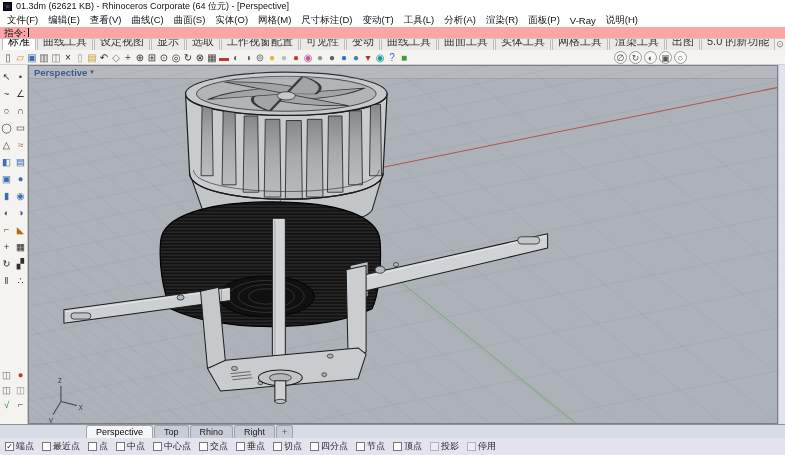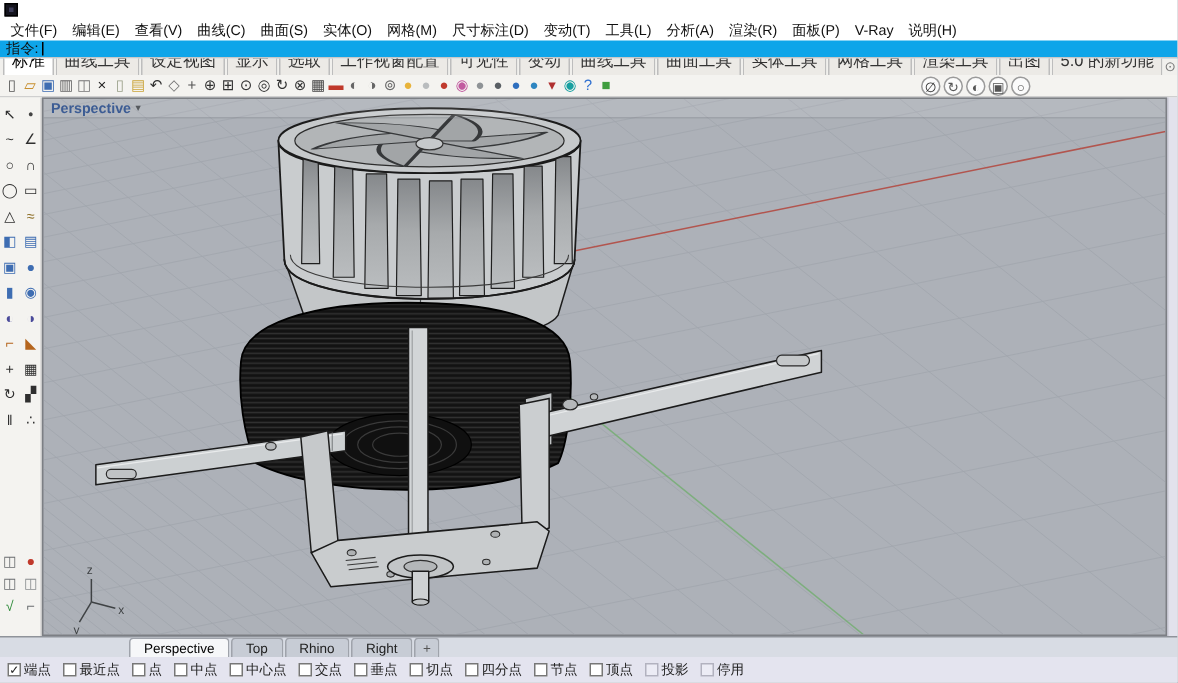--- a/index.html
+++ b/index.html
@@ -12,21 +12,21 @@
   .app-icon{width:9px;height:9px;background:#14141e;border:1px solid #000;position:relative;flex:0 0 auto}
   .app-icon:after{content:"";position:absolute;inset:2px;background:#3c3c58}
   .title-text{font-size:9px;white-space:nowrap}
 
   
   .menubar{height:14px;display:flex;align-items:center;background:#fff;padding:0 2px}
   .menu-item{padding:0 5px;font-size:9.5px;white-space:nowrap;cursor:default}
 
   
   .cmdline{height:12px;line-height:12px;background:#fff;padding:0 4px;font-size:9.5px;white-space:nowrap;border-top:1px solid #ececec}
-  .cmdprompt{height:12px;line-height:12px;background:#0ea5e9;padding:0 4px;font-size:9.5px;border-bottom:1px solid #c9c9c9;display:flex;align-items:center;gap:2px}
+  .cmdprompt{height:12px;line-height:12px;background:#fca5a5;padding:0 4px;font-size:9.5px;border-bottom:1px solid #c9c9c9;display:flex;align-items:center;gap:2px}
   .caret{display:inline-block;width:1px;height:9px;background:#000}
 
   
   .tabsrow{height:11px;background:#f1f0ed;display:flex;align-items:flex-end;padding:0 2px;overflow:hidden}
   .rtab{font-size:11px;line-height:9px;padding:1px 5px 4px 5px;border:1px solid #bdbdbd;border-bottom:none;border-radius:3px 3px 0 0;background:#eceae6;color:#333;margin-right:1px;white-space:nowrap;cursor:default}
   .rtab.active{background:#fff;color:#000}
   .tabspacer{flex:1}
   .gear{font-size:9px;color:#777;margin:0 3px 1px 0}
   .vraytab{font-size:8px;font-family:Liberation Serif, serif;line-height:9px;padding:1px 4px 0 4px;border:1px solid #bdbdbd;border-bottom:none;border-radius:3px 3px 0 0;background:#eceae6;color:#444;margin-right:1px;white-space:nowrap;cursor:default}
   .vraytab.active{background:#fff;color:#000}
@@ -65,20 +65,21 @@
   .osnap-item.muted .cb{border-color:#b2b2bf;background:#ececf5}
   .cbl{font-size:9px;color:#222;white-space:nowrap}
 </style>
 </head>
 <body>
 
 <div class="app">
 
   <div class="titlebar">
     <span class="app-icon"></span>
+    <span class="title-text">01.3dm (62621 KB) - Rhinoceros Corporate (64 位元) - [Perspective]</span>
   </div>
 
   <div class="menubar">
       <span class="menu-item">文件(F)</span>
       <span class="menu-item">编辑(E)</span>
       <span class="menu-item">查看(V)</span>
       <span class="menu-item">曲线(C)</span>
       <span class="menu-item">曲面(S)</span>
       <span class="menu-item">实体(O)</span>
       <span class="menu-item">网格(M)</span>

